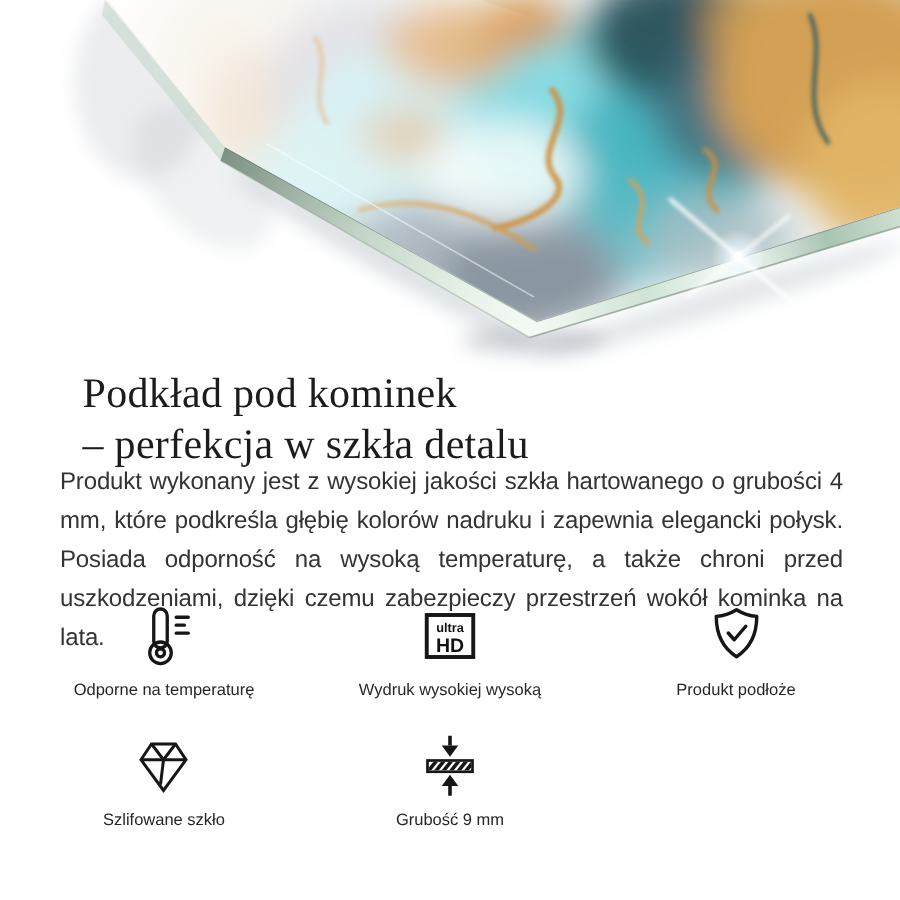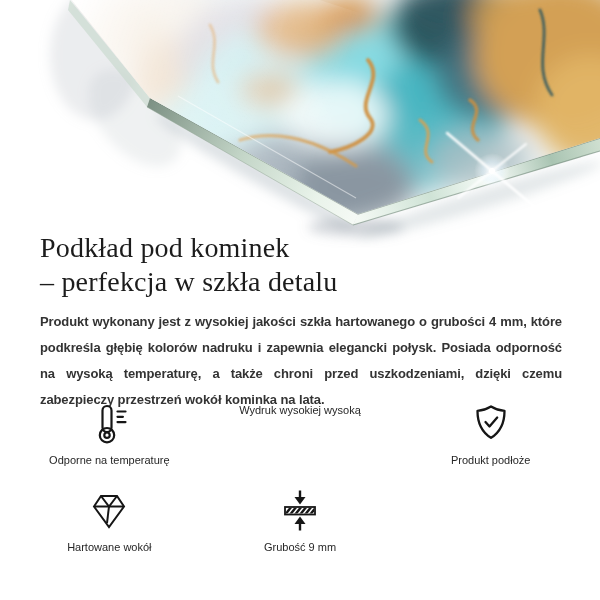--- a/index.html
+++ b/index.html
@@ -10,22 +10,22 @@
   }
   .hero{position:absolute;top:0;left:0;width:600px;height:248px;}
   .heading{
     position:absolute;left:40px;top:231px;width:520px;
     font-family:"Liberation Serif","DejaVu Serif",serif;
     font-size:28px;line-height:34px;color:#1c1c1c;font-weight:400;
     letter-spacing:.2px;
   }
   .desc{
     position:absolute;left:40px;top:309px;width:522px;
-    font-size:13px;line-height:26px;color:#333;
-    text-align:justify;letter-spacing:-0.1px;font-weight:bold;
+    font-size:16px;line-height:26px;color:#333;
+    text-align:justify;letter-spacing:-0.1px;
   }
   .features{
     position:absolute;left:0;top:396px;width:600px;
     display:grid;grid-template-columns:repeat(3,1fr);
     row-gap:16px;padding:0 14px;box-sizing:border-box;
   }
   .feature{display:flex;flex-direction:column;align-items:center;}
   .icon-box{height:50px;display:flex;align-items:flex-end;justify-content:center;}
   .feature .label{margin-top:8px;font-size:11px;color:#262626;line-height:13px;white-space:nowrap;}
 </style>
@@ -141,21 +141,21 @@
     <circle cx="492" cy="171" r="18" fill="url(#glow)"></circle>
     <g stroke="#ffffff" filter="url(#blurSm)" stroke-linecap="round">
       <path d="M447,133 L537,209" stroke-width="2.4"></path>
       <path d="M526,144 L458,198" stroke-width="2"></path>
     </g>
     <circle cx="492" cy="171" r="3" fill="#ffffff"></circle>
   </g>
 </svg>
 </div>
 
-<h1 class="heading" style="margin:0;font-weight:400;">
+<h1 class="heading" style="margin:15px;font-weight:400;">
   <span style="display:block">Podkład pod kominek</span>
   <span style="display:block">– perfekcja w szkła detalu</span>
 </h1>
 
 <div class="desc">Produkt wykonany jest z wysokiej jakości szkła hartowanego o grubości 4 mm, które podkreśla głębię kolorów nadruku i zapewnia elegancki połysk. Posiada odporność na wysoką temperaturę, a także chroni przed uszkodzeniami, dzięki czemu zabezpieczy przestrzeń wokół kominka na lata.</div>
 
 <div class="features">
 
   <div class="feature">
     <div class="icon-box">
@@ -165,20 +165,27 @@
         <circle cx="20" cy="33.2" r="2.7"></circle>
         <path d="M30.5,9.5 h8"></path>
         <path d="M30.5,14.8 h5.4"></path>
         <path d="M30.5,20.1 h8"></path>
       </svg>
     </div>
     <div class="label">Odporne na temperaturę</div>
   </div>
 
   <div class="feature">
+    <div class="icon-box">
+      <svg width="44" height="44" viewBox="0 0 44 44">
+        <rect x="6.5" y="8" width="31" height="28" fill="none" stroke="#161616" stroke-width="2.6"></rect>
+        <text x="22" y="19.5" text-anchor="middle" font-family="Liberation Sans, sans-serif" font-size="8.5" font-weight="bold" fill="#121212">ultra</text>
+        <text x="22" y="32.5" text-anchor="middle" font-family="Liberation Sans, sans-serif" font-size="13" font-weight="bold" fill="#121212">HD</text>
+      </svg>
+    </div>
     <div class="label">Wydruk wysokiej wysoką</div>
   </div>
 
   <div class="feature">
     <div class="icon-box">
       <svg width="44" height="44" viewBox="0 0 44 44" fill="none" stroke="#161616" stroke-width="2.3" stroke-linecap="round" stroke-linejoin="round">
         <path d="M22,4.5 C26.5,7.3 31,8.6 35.5,8.9 C35.5,19.5 32,29.5 22,35.8 C12,29.5 8.5,19.5 8.5,8.9 C13,8.6 17.5,7.3 22,4.5 Z"></path>
         <path d="M16.5,20 L20.5,24.5 L28.2,15.5"></path>
       </svg>
     </div>
@@ -187,21 +194,21 @@
 
   <div class="feature">
     <div class="icon-box">
       <svg width="46" height="44" viewBox="0 0 46 44" fill="none" stroke="#161616" stroke-width="2" stroke-linejoin="miter">
         <path d="M8,17.5 L15,7 L31,7 L38,17.5 L23,38 Z"></path>
         <path d="M8,17.5 L38,17.5"></path>
         <path d="M15,7 L23,17.5 L31,7"></path>
         <path d="M23,17.5 L21,34"></path>
       </svg>
     </div>
-    <div class="label">Hartowane wokół</div>
+    <div class="label">Szlifowane szkło</div>
   </div>
 
 
   <div class="feature">
     <div class="icon-box">
       <svg width="46" height="46" viewBox="0 0 46 46">
         <defs>
             <clipPath id="barClip">
               <rect x="9" y="21" width="28" height="5.5"></rect>
             </clipPath>

